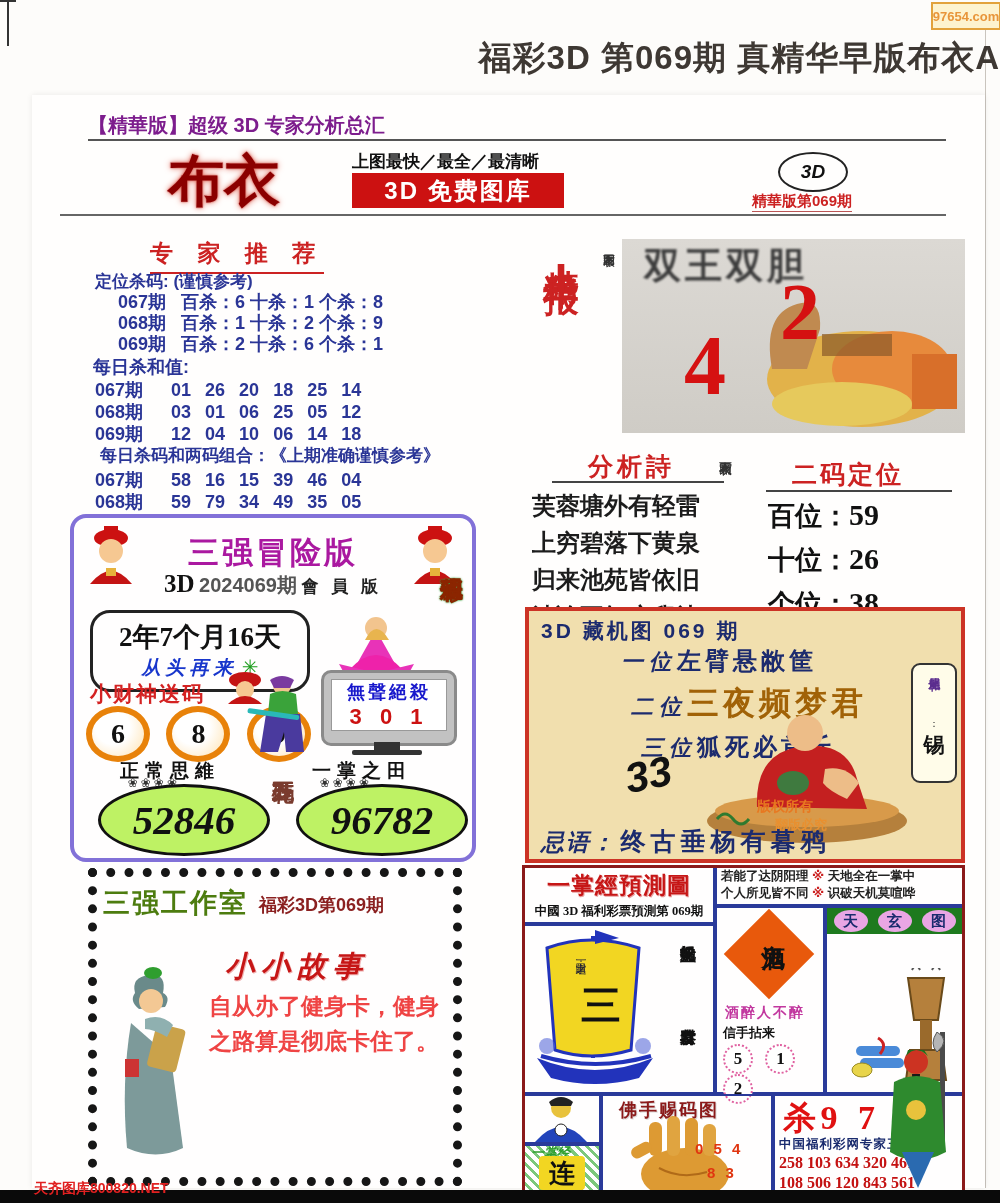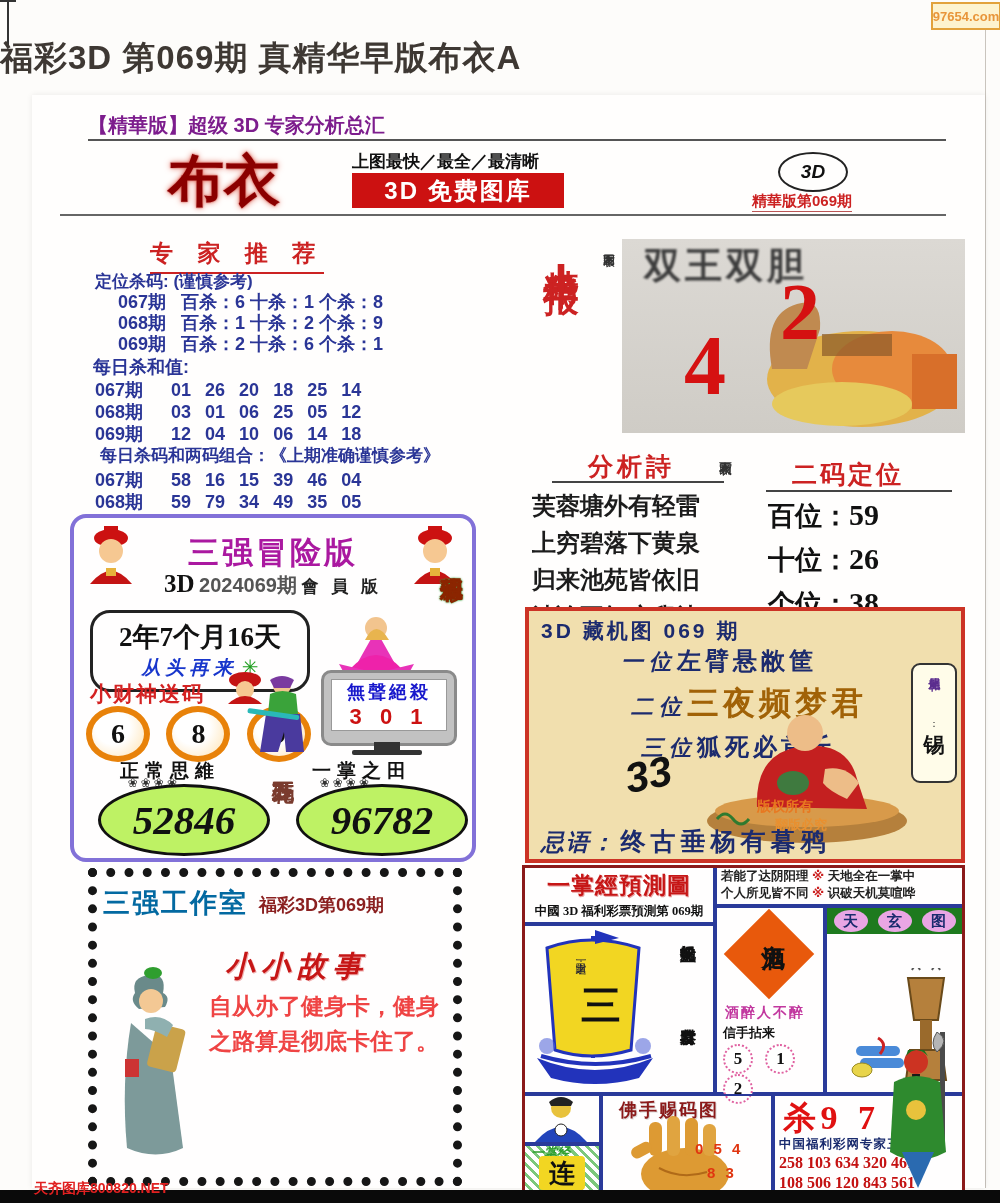--- a/index.html
+++ b/index.html
@@ -37,21 +37,21 @@
 
 <div id="page">
 
   <div class="abs" style="left:7px;top:0;width:2px;height:46px;background:#333;"></div>
   <div class="abs" style="left:0;top:0;width:16px;height:2px;background:#333;"></div>
   <div class="abs" style="left:985px;top:30px;width:1px;height:1158px;background:#c9c4bd;"></div>
 
   <div class="abs b" style="left:931px;top:2px;width:66px;height:24px;background:#fdf3cf;border:2px solid #e2a23c;
        color:#e8953a;font-size:13px;display:flex;align-items:center;justify-content:center;">97654.com</div>
 
-  <div class="abs b" style="left:0;top:36px;width:1000px;text-align:left;font-size:33px;color:#3e3833;letter-spacing:1px;">福彩3D 第069期 真精华早版布衣A</div>
+  <div class="abs b" style="left:0;top:36px;width:1000px;text-align:right;font-size:33px;color:#3e3833;letter-spacing:1px;">福彩3D 第069期 真精华早版布衣A</div>
 
   <div class="abs" style="left:32px;top:95px;width:953px;height:1093px;background:#fffefd;box-shadow:0 0 6px rgba(0,0,0,0.08);"></div>
 
   <div class="abs b" style="left:88px;top:112px;font-size:20px;color:#7d1d8d;">【精華版】超级 3D 专家分析总汇</div>
   <div class="abs hline" style="left:88px;top:139px;width:858px;"></div>
 
   <div class="abs b serif" style="left:168px;top:144px;font-size:56px;color:#8b0000;text-shadow:0 0 6px #e06a5a,0 0 2px #b22;">布衣</div>
   <div class="abs b" style="left:352px;top:150px;font-size:17px;color:#111;">上图最快／最全／最清晰</div>
   <div class="abs b" style="left:352px;top:173px;width:212px;height:35px;background:#cc1111;color:#fff;font-size:24px;
        display:flex;align-items:center;justify-content:center;letter-spacing:2px;">3D 免费图库</div>
@@ -208,21 +208,21 @@
     <div class="abs oval" style="left:24px;top:266px;width:166px;height:66px;">
       <span class="b serif" style="font-size:41px;">52846</span>
     </div>
     <div class="abs b v" style="left:194px;top:246px;height:96px;font-size:22px;color:#7a3b2e;">五碼开花</div>
     <div class="abs oval" style="left:222px;top:266px;width:166px;height:66px;">
       <span class="b serif" style="font-size:41px;">96782</span>
     </div>
   </div>
 
   <div class="abs card-studio" style="left:88px;top:868px;width:356px;height:300px;">
-    <div class="abs b serif" style="left:6px;top:8px;font-size:27px;color:#0369a1;letter-spacing:2px;">三强工作室</div>
+    <div class="abs b serif" style="left:6px;top:8px;font-size:27px;color:#4d7c0f;letter-spacing:2px;">三强工作室</div>
     <div class="abs b" style="left:162px;top:16px;font-size:18px;color:#8b2020;filter:blur(0.4px);">福彩3D第069期</div>
     <div class="abs b" style="left:128px;top:70px;font-size:29px;color:#c61616;font-style:italic;letter-spacing:7px;
          text-shadow:1px 1px 0 #f0b0b0;">小小故事</div>
     <svg class="abs" style="left:4px;top:86px;" width="116" height="200" viewBox="0 0 116 200">
       <path d="M30 60 Q20 120 26 185 Q55 198 82 185 L70 95 Z" fill="#7d9a9a"></path>
       <path d="M34 30 Q30 14 48 12 Q66 10 62 30 Q70 34 64 44 L38 46 Q28 38 34 30 Z" fill="#6a8a8a"></path>
       <ellipse cx="52" cy="10" rx="9" ry="6" fill="#2f9e2f"></ellipse>
       <circle cx="50" cy="38" r="12" fill="#f3c894"></circle>
       <rect x="56" y="60" width="30" height="44" rx="4" fill="#caa24a" transform="rotate(14 56 60)"></rect>
       <rect x="24" y="96" width="14" height="18" fill="#cc3333"></rect>

